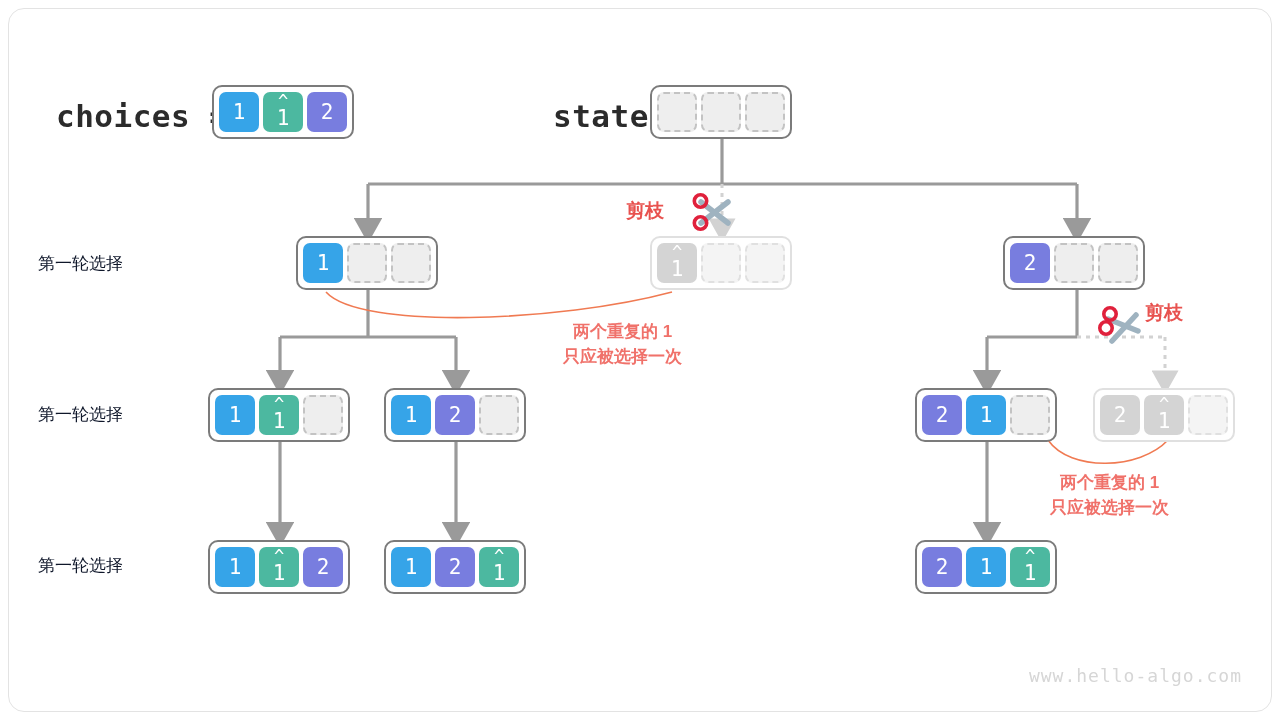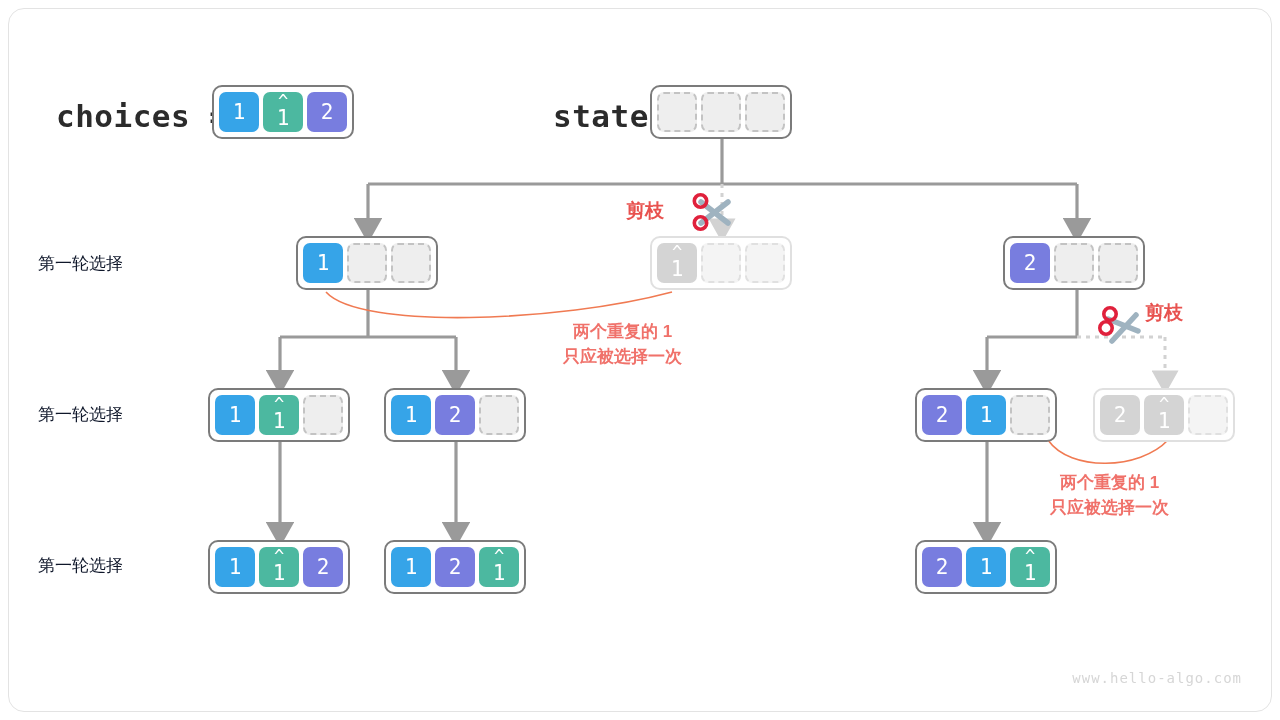--- a/index.html
+++ b/index.html
@@ -39,21 +39,21 @@
     position: absolute;
     font-size: 17px;
     color: #0f172a;
     white-space: nowrap;
   }
   .watermark {
     position: absolute;
     right: 38px;
     bottom: 34px;
     font-family: "DejaVu Sans Mono", "Liberation Mono", monospace;
-    font-size: 14px;
+    font-size: 18px;
     color: #d6d6d6;
     letter-spacing: 1px;
   }
 
   
   .node {
     position: absolute;
     display: flex;
     align-items: center;
     gap: 4px;

